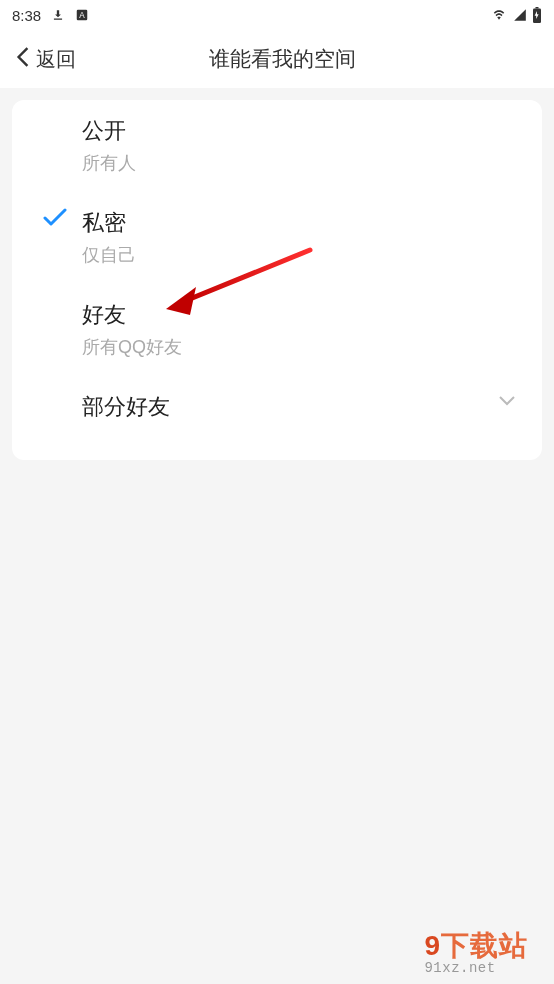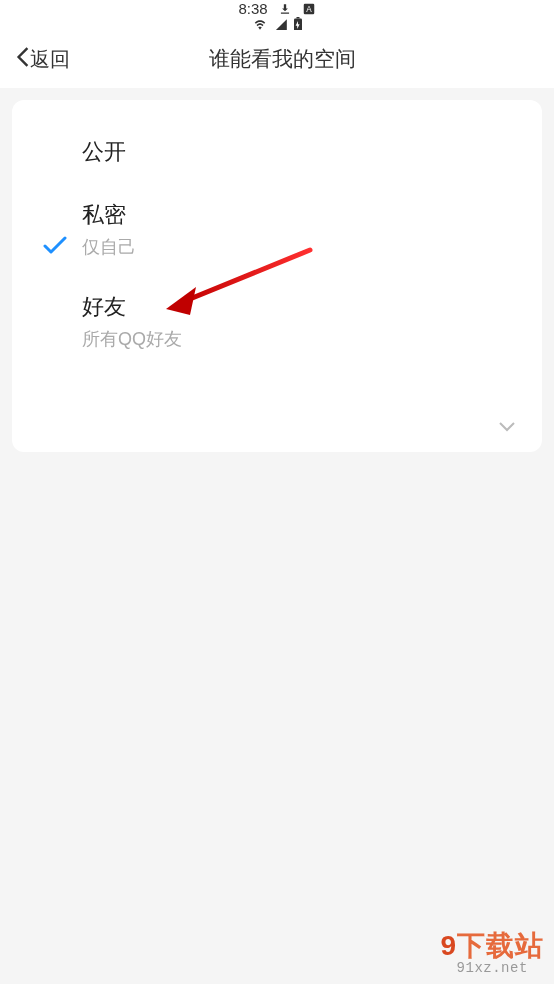--- a/index.html
+++ b/index.html
@@ -17,21 +17,20 @@
     }
     .status-bar {
       height: 30px;
       background: #fff;
       display: flex;
       align-items: center;
       justify-content: space-between;
       padding: 0 12px;
       font-size: 15px;
       color: #333;
-      flex-direction: column;
     }
     .status-left {
       display: flex;
       align-items: center;
       gap: 10px;
     }
     .status-right {
       display: flex;
       align-items: center;
       gap: 4px;
@@ -44,20 +43,21 @@
       height: 58px;
       background: #fff;
       display: flex;
       align-items: center;
       position: relative;
       padding: 0 16px;
     }
     .back-btn {
       display: flex;
       align-items: center;
+      gap: 6px;
       cursor: pointer;
       z-index: 2;
     }
     .header-title {
       position: absolute;
       left: 11px;
       right: 0;
       text-align: center;
       font-size: 21px;
       color: #333;
@@ -70,21 +70,21 @@
     .content {
       padding: 12px;
     }
     .options-card {
       background: #fff;
       border-radius: 12px;
       overflow: hidden;
     }
     .option {
       display: flex;
-      align-items: flex-end;
+      align-items: flex-start;
       padding: 16px 20px 16px 16px;
       min-height: 84px;
       position: relative;
     }
     .check-area {
       width: 54px;
       display: flex;
       align-items: center;
       justify-content: center;
     }
@@ -111,22 +111,22 @@
     .annotation-arrow {
       position: absolute;
       left: 160px;
       top: 245px;
       pointer-events: none;
       z-index: 10;
     }
     .watermark {
       position: absolute;
       bottom: 8px;
-      right: 10px;
-      text-align: center;
+      right: 26px;
+      text-align: left;
       pointer-events: none;
     }
     .watermark-top {
       font-size: 28px;
       font-weight: bold;
       color: #e66a3c;
       letter-spacing: 1px;
       line-height: 1;
     }
     .watermark-top .accent {
@@ -190,20 +190,21 @@
   <div class="header-title">谁能看我的空间</div>
 </div>
 
 <div class="content">
   <div class="options-card">
 
     <div class="option">
       <div class="check-area"></div>
       <div class="option-text">
         <div class="option-title">公开</div>
+        <div class="option-subtitle">所有人</div>
       </div>
     </div>
 
     <div class="option">
       <div class="check-area">
         <span>
           <svg width="26" height="20" viewBox="0 0 26 20" fill="none" stroke="#1e90ff" stroke-width="3" stroke-linecap="round" stroke-linejoin="round">
               <path d="M3 10l6 6L23 2"></path>
             </svg>
         </span>
@@ -218,20 +219,21 @@
       <div class="check-area"></div>
       <div class="option-text">
         <div class="option-title">好友</div>
         <div class="option-subtitle">所有QQ好友</div>
       </div>
     </div>
 
     <div class="option">
       <div class="check-area"></div>
       <div class="option-text">
+        <div class="option-title">部分好友</div>
       </div>
       <div class="expand-area">
         <span>
           <svg width="18" height="12" viewBox="0 0 18 12" fill="none" stroke="#bbb" stroke-width="2">
               <path d="M2 3l7 7 7-7"></path>
             </svg>
         </span>
       </div>
     </div>
 

